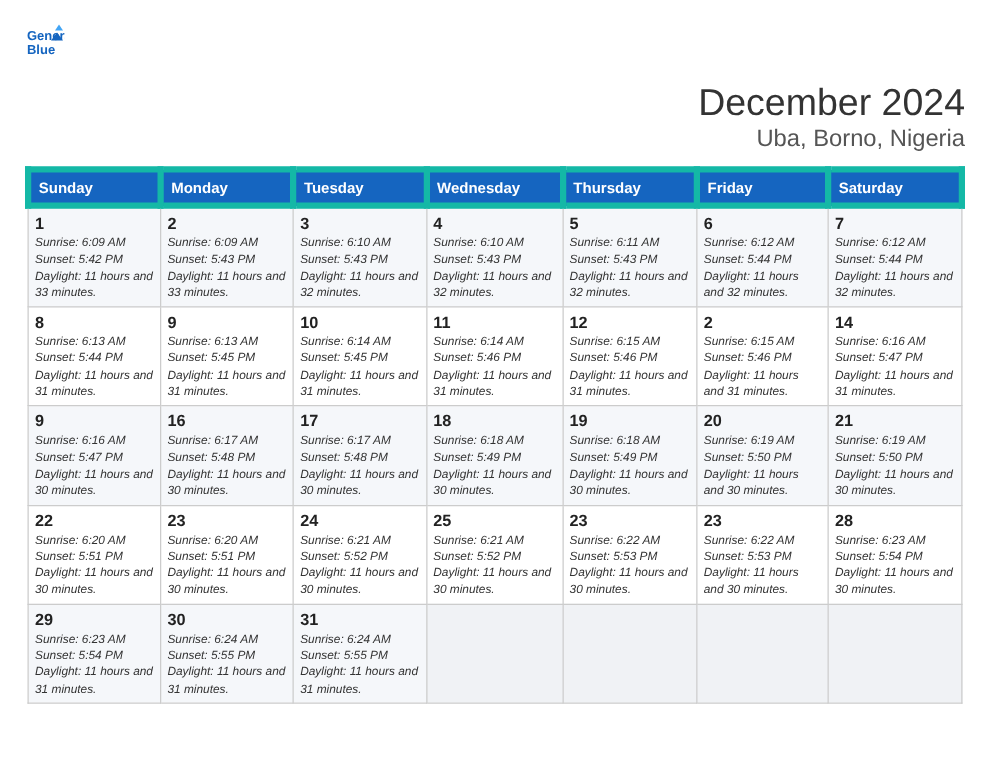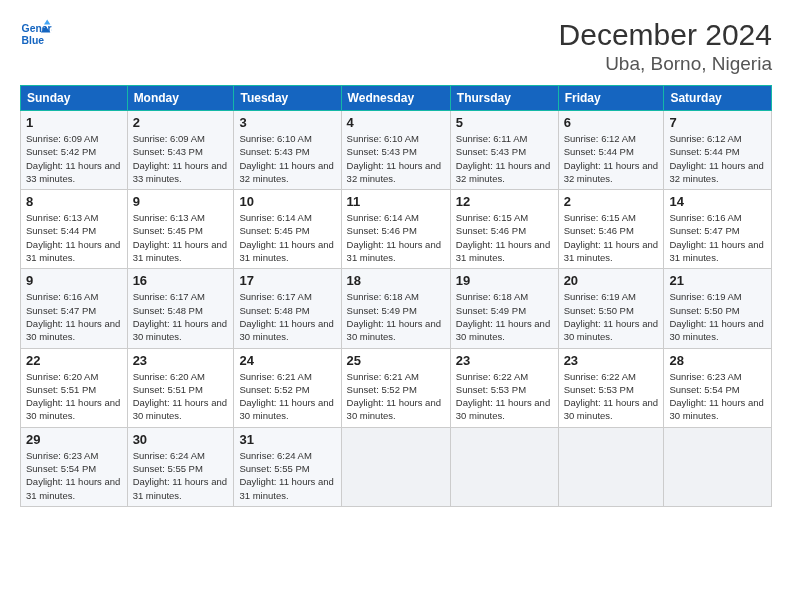--- a/index.html
+++ b/index.html
@@ -32,39 +32,40 @@
       height: 32px;
     }
     .title-block {
       text-align: right;
     }
     .main-title {
       font-size: 30px;
       font-weight: 300;
       color: #333;
       line-height: 1.1;
+      margin-top: 48px;
     }
     .subtitle {
       font-size: 19px;
       color: #555;
       margin-top: 2px;
     }
     .calendar {
       width: 100%;
       border-collapse: collapse;
       font-size: 10.5px;
     }
     .calendar thead tr th {
       background: #1565c0;
       color: #fff;
       font-weight: bold;
       font-size: 12px;
       padding: 5px 6px;
       text-align: left;
-      border: 1px solid #14b8a6;
+      border: 5px solid #14b8a6;
     }
     .calendar tbody tr td {
       border: 1px solid #ccc;
       vertical-align: top;
       padding: 4px 5px;
       width: 113px;
       min-height: 70px;
       background: #fff;
     }
     .calendar tbody tr:nth-child(odd) td {
@@ -76,20 +77,21 @@
     .day-num {
       font-size: 13px;
       font-weight: bold;
       color: #222;
       margin-bottom: 2px;
     }
     .day-info {
       font-size: 9.5px;
       color: #333;
       line-height: 1.4;
+      font-style: italic;
     }
     .empty-cell {
       background: #f0f2f5 !important;
     }
   </style>
 </head>
 <body>
 
 <div class="page">
   <div class="header">

